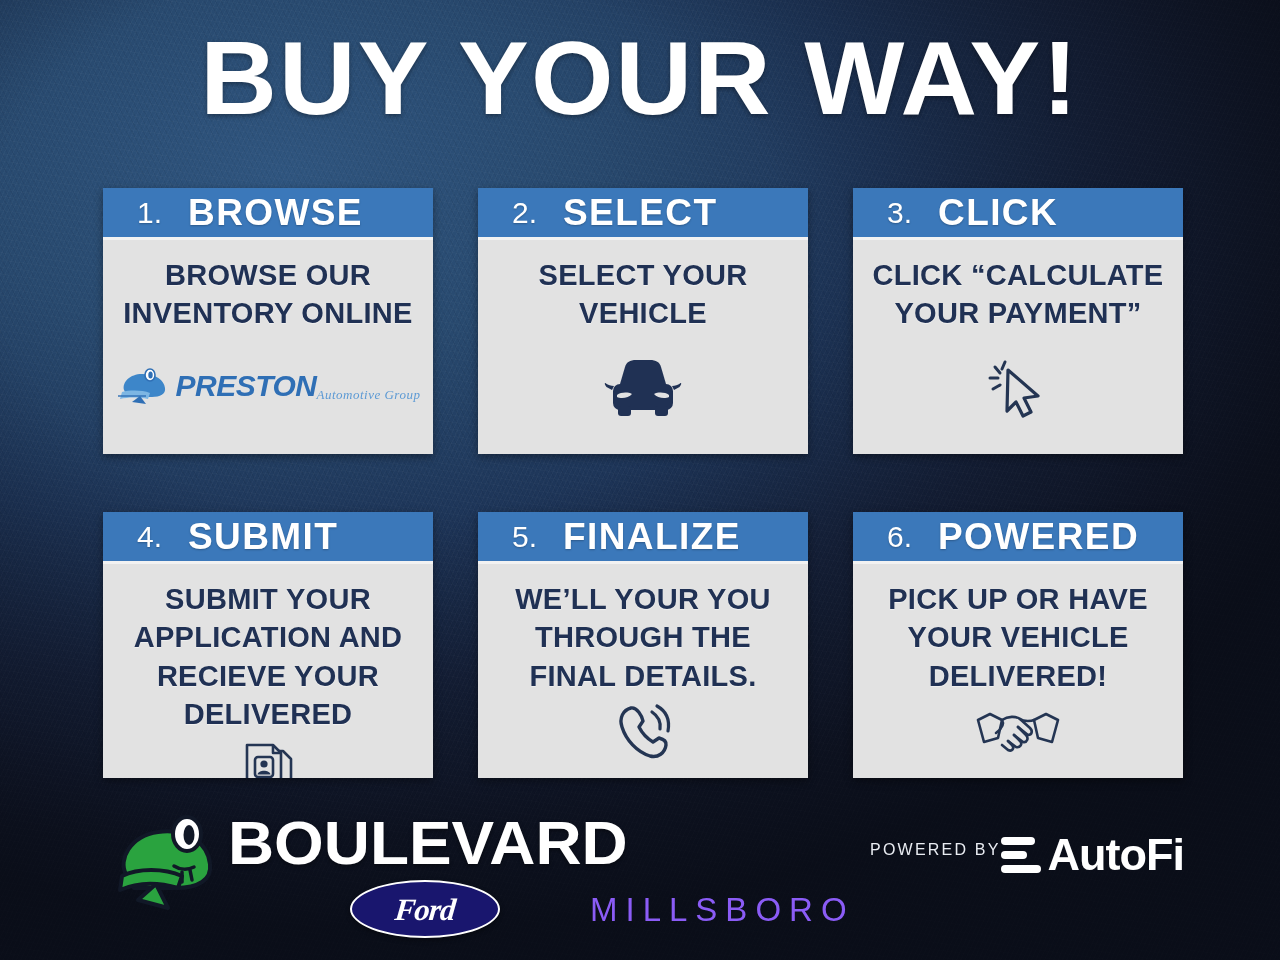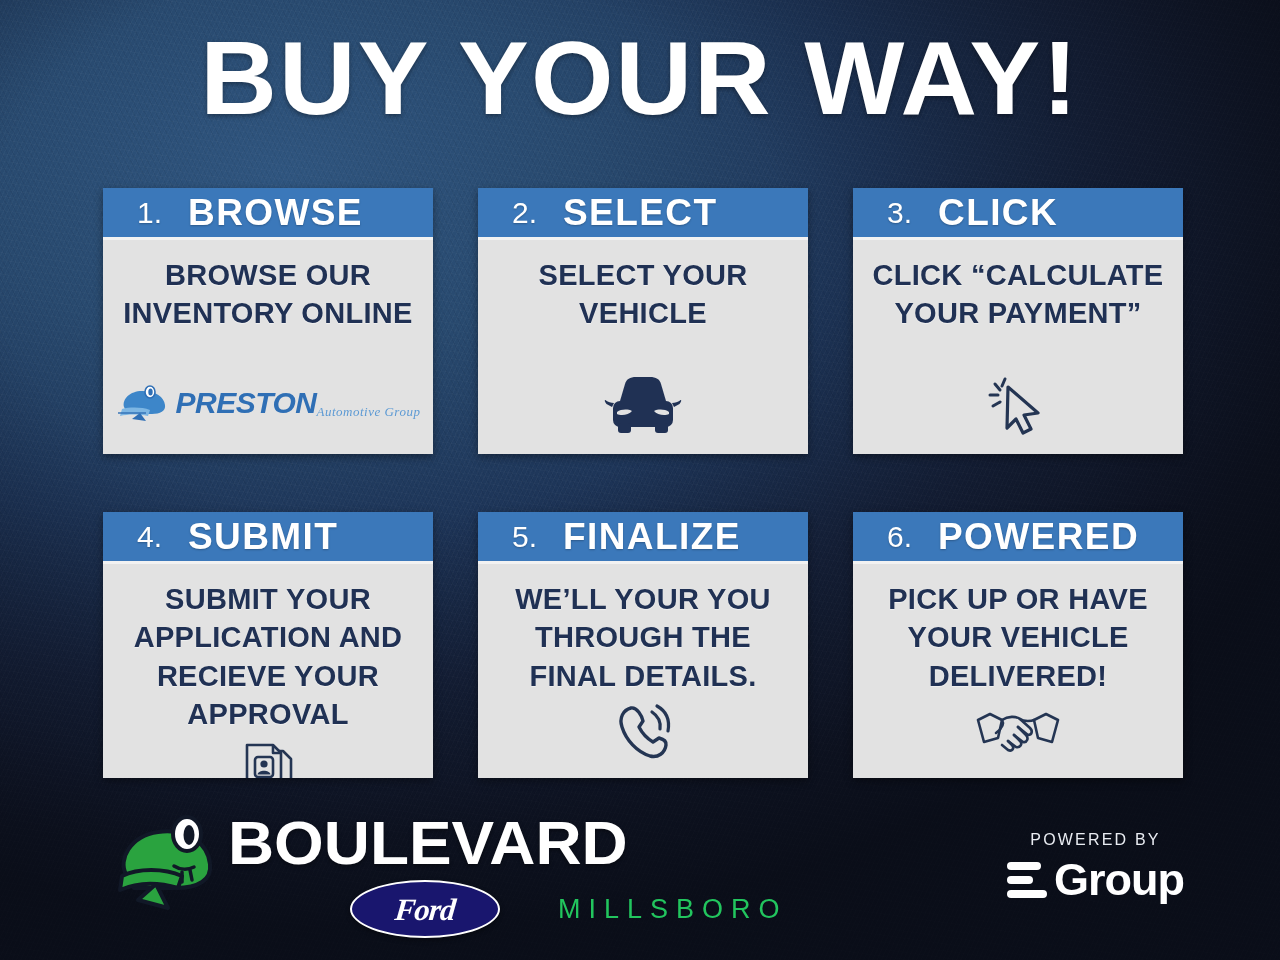--- a/index.html
+++ b/index.html
@@ -88,21 +88,21 @@
     font-size:37px;
     font-weight:bold;
     letter-spacing:1.4px;
     line-height:1;
     text-shadow:0 1px 2px rgba(0,0,0,.25);
   }
   .card-body {
     flex:1 1 auto;
     display:flex; flex-direction:column;
     align-items:center; justify-content:flex-start;
-    padding:16px 12px 9px;
+    padding:16px 12px 26px;
   }
   .card-text {
     color:#203154;
     font-weight:bold;
     font-size:29px;
     line-height:1.32;
     text-align:center;
     letter-spacing:.3px;
     text-shadow:0 1px 1px rgba(255,255,255,.5);
   }
@@ -158,27 +158,27 @@
     box-shadow:0 2px 5px rgba(0,0,0,.4);
   }
   .ford-script {
     color:#ffffff;
     font-family:"Liberation Serif", serif;
     font-style:italic; font-weight:bold;
     font-size:31px; letter-spacing:-1px; line-height:1;
     transform:skewX(-6deg);
   }
   .millsboro {
-    color:#22c55e;
-    font-size:27px; font-weight:400;
-    letter-spacing:8px; line-height:1;
+    color:#8b5cf6;
+    font-size:33px; font-weight:400;
+    letter-spacing:8px; line-height:1;margin-left:32px;
   }
   .autofi-block {
     position:absolute; right:96px; top:28px;
-    display:flex; flex-direction:column; align-items:center;
+    display:flex; flex-direction:row; align-items:center;
   }
   .powered {
     color:#e9ecf2; font-size:16px;
     letter-spacing:2.2px; line-height:1;
     margin-bottom:9px;
   }
   .autofi-row { display:flex; align-items:center; gap:7px; }
   .autofi-bars { display:flex; flex-direction:column; gap:6px; }
   .autofi-bars i { display:block; height:8px; border-radius:4px; background:#ffffff; }
   .autofi-bars i:nth-child(1){ width:34px; }
@@ -272,21 +272,21 @@
         </div>
       </div>
     </div>
 
     <div class="card">
       <div class="card-head">
         <span class="card-num">4.</span>
         <span class="card-label">SUBMIT</span>
       </div>
       <div class="card-body">
-        <div class="card-text">SUBMIT YOUR APPLICATION AND RECIEVE YOUR APPROVAL</div>
+        <div class="card-text">SUBMIT YOUR APPLICATION AND RECIEVE YOUR DELIVERED</div>
         <div class="card-icon">
           <svg width="62" height="62" viewBox="0 0 62 62">
             <g fill="none" stroke="#243553" stroke-width="2.6" stroke-linejoin="round">
               <path d="M20 12 L46 12 L54 20 L54 52 L20 52 Z"></path>
               <path d="M14 17 L40 17"></path>
               <path d="M10 6 L36 6 L44 14 L44 46 L10 46 Z" fill="#e2e2e2"></path>
               <path d="M36 6 L36 14 L44 14"></path>
               <rect x="18" y="18" width="18" height="20" rx="3"></rect>
             </g>
             <g fill="#243553">
@@ -368,19 +368,19 @@
     </div>
 
     <div class="autofi-block">
       <span class="powered">POWERED BY</span>
       <div class="autofi-row">
         <span class="autofi-bars">
           <i></i>
             <i></i>
             <i></i>
         </span>
-        <span class="autofi-word">Group</span>
+        <span class="autofi-word">AutoFi</span>
       </div>
     </div>
 
   </div>
 
 </div>
 
 </body></html>

